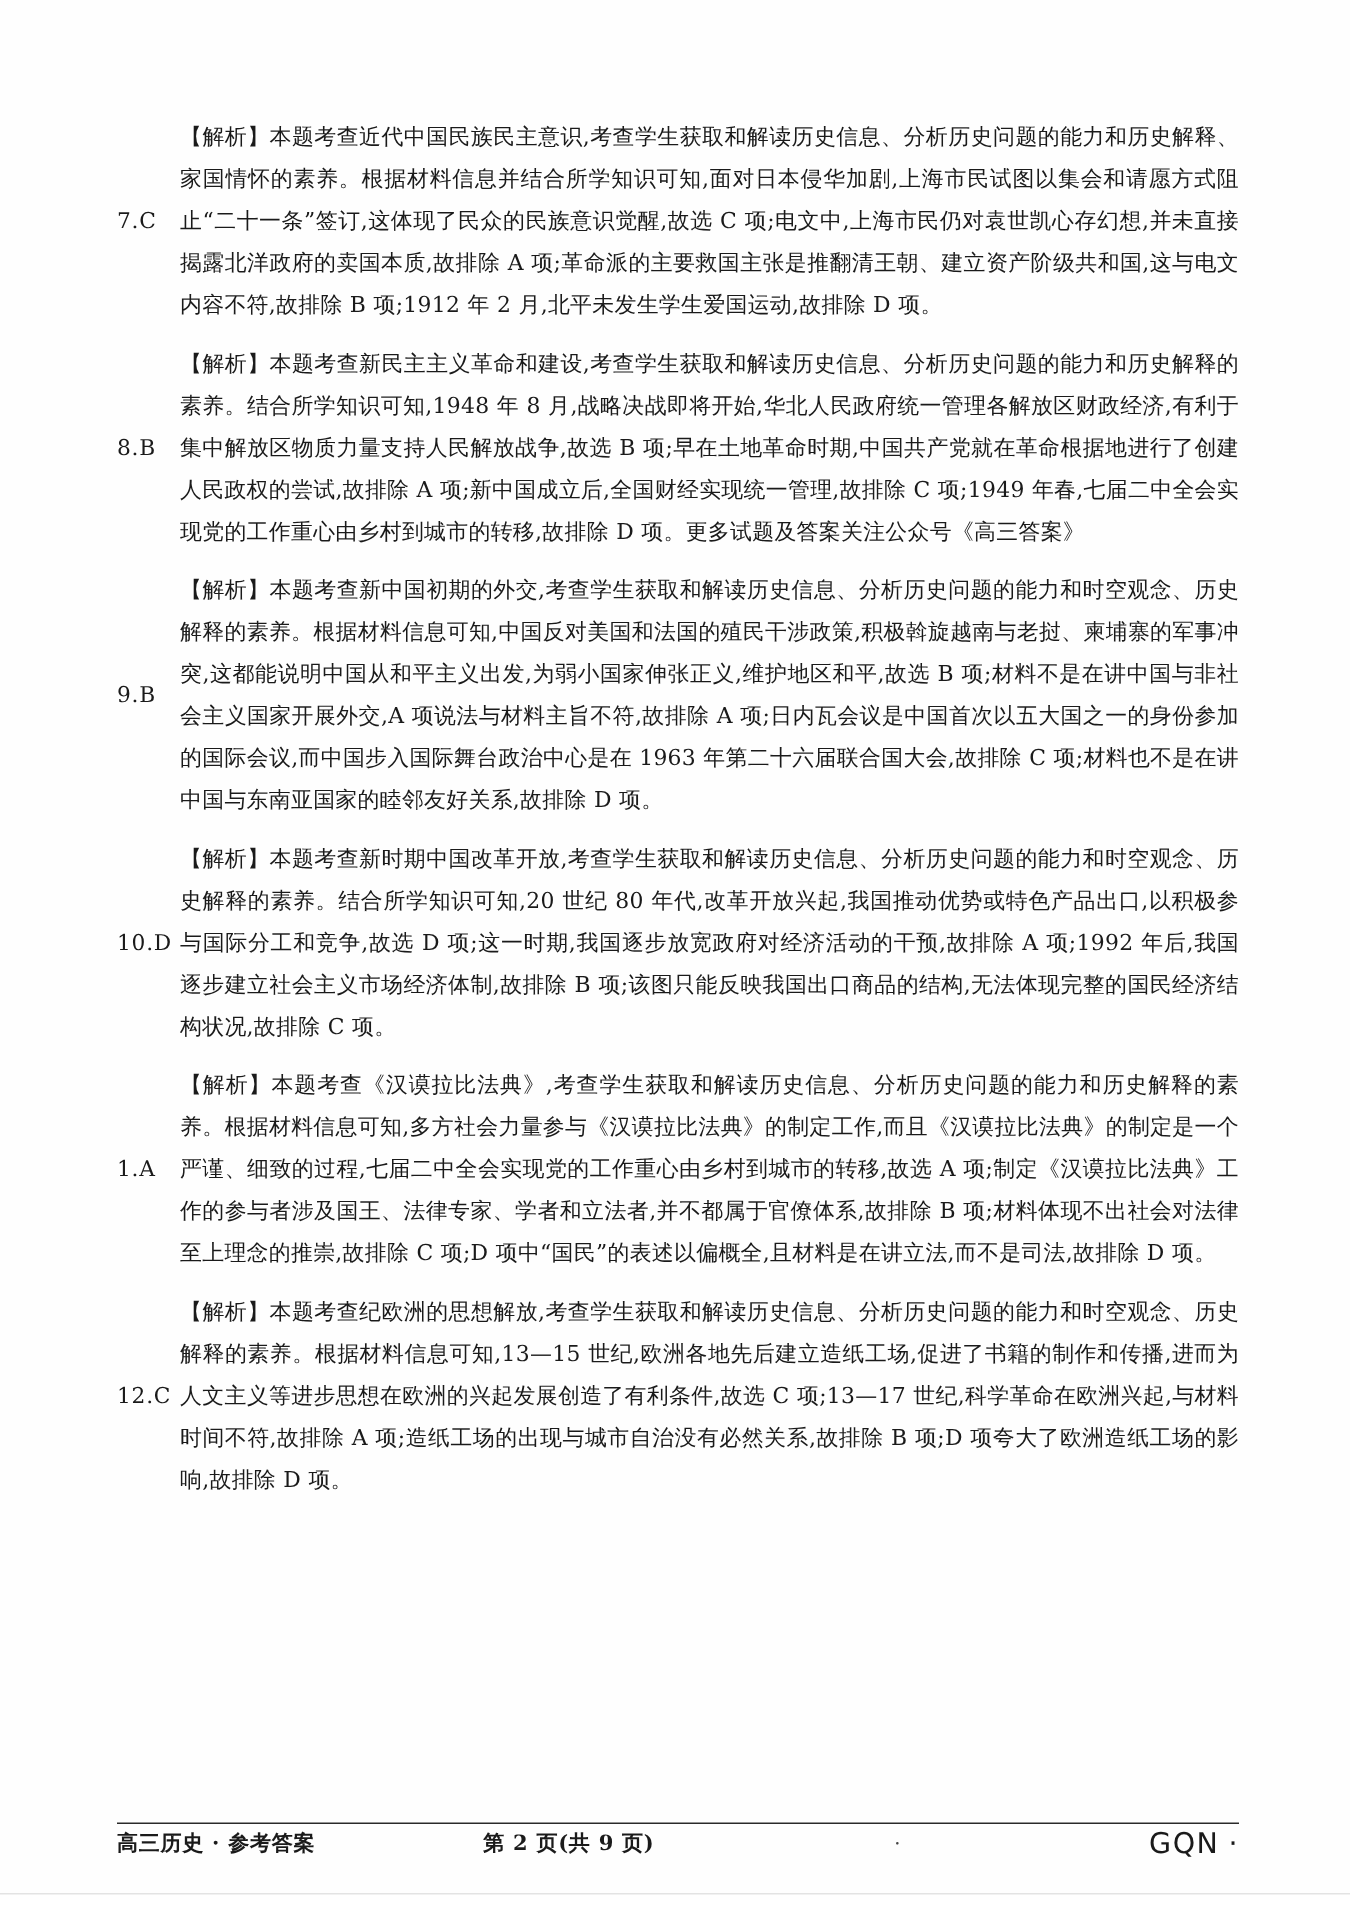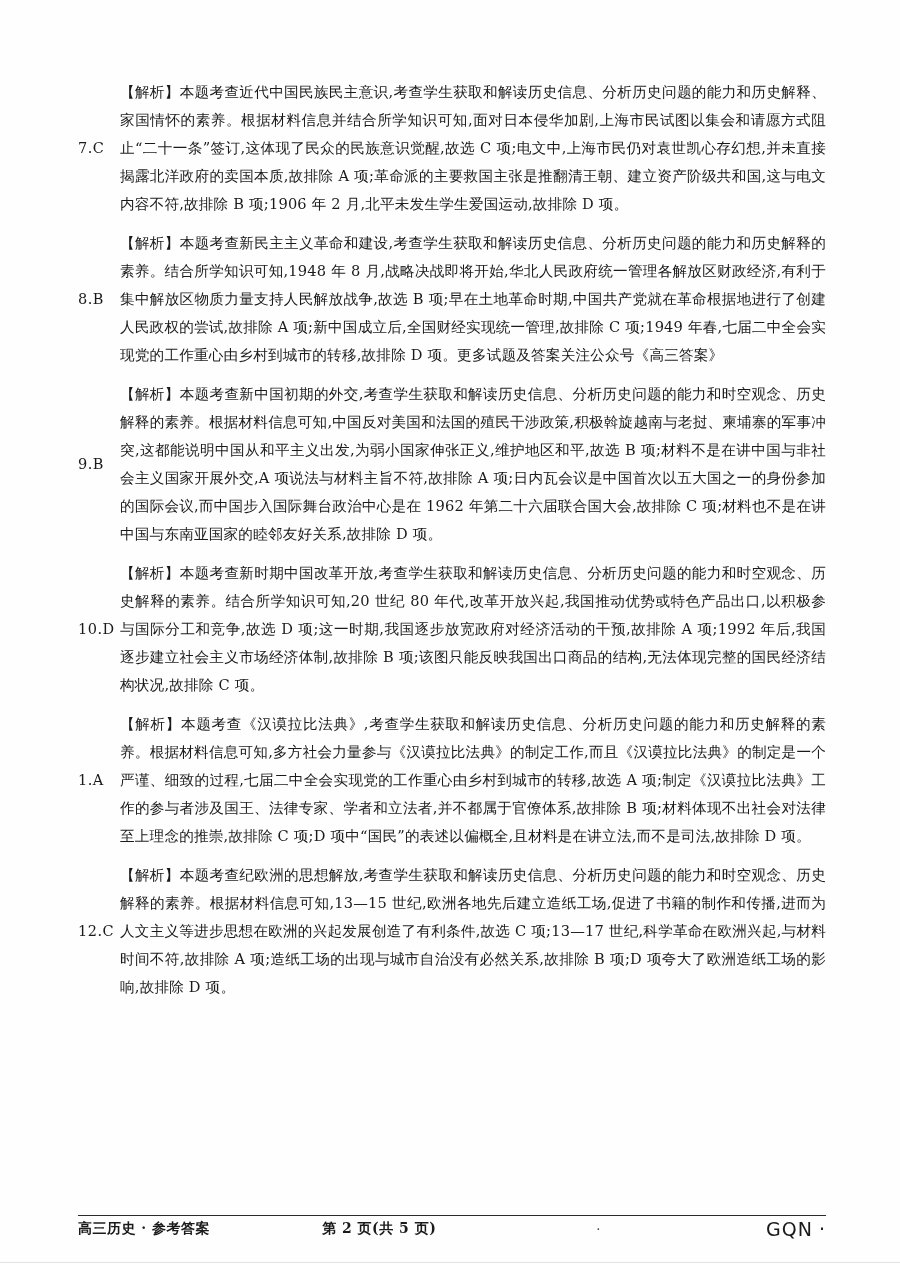--- a/index.html
+++ b/index.html
@@ -108,31 +108,31 @@
 </style>
 </head>
 <body>
 
 <div class="page">
 
   <div class="content">
 
     <div class="item">
       <div class="item-num">7.C</div>
-      <div class="item-body"><span class="bold">【解析】</span><span class="bold">本题考查近代中国民族民主意识,考查学生获取和解读历史信息、分析历史问题的能力和历史解释、家国情怀的素养。</span><span>根据材料信息并结合所学知识可知,面对日本侵华加剧,上海市民试图以集会和请愿方式阻止“二十一条”签订,这体现了民众的民族意识觉醒,故选 C 项;电文中,上海市民仍对袁世凯心存幻想,并未直接揭露北洋政府的卖国本质,故排除 A 项;革命派的主要救国主张是推翻清王朝、建立资产阶级共和国,这与电文内容不符,故排除 B 项;1906 年 2 月,北平未发生学生爱国运动,故排除 D 项。</span></div>
+      <div class="item-body"><span class="bold">【解析】</span><span class="bold">本题考查近代中国民族民主意识,考查学生获取和解读历史信息、分析历史问题的能力和历史解释、家国情怀的素养。</span><span>根据材料信息并结合所学知识可知,面对日本侵华加剧,上海市民试图以集会和请愿方式阻止“二十一条”签订,这体现了民众的民族意识觉醒,故选 C 项;电文中,上海市民仍对袁世凯心存幻想,并未直接揭露北洋政府的卖国本质,故排除 A 项;革命派的主要救国主张是推翻清王朝、建立资产阶级共和国,这与电文内容不符,故排除 B 项;1912 年 2 月,北平未发生学生爱国运动,故排除 D 项。</span></div>
     </div>
 
     <div class="item">
       <div class="item-num">8.B</div>
       <div class="item-body"><span class="bold">【解析】</span><span class="bold">本题考查新民主主义革命和建设,考查学生获取和解读历史信息、分析历史问题的能力和历史解释的素养。</span><span>结合所学知识可知,1948 年 8 月,战略决战即将开始,华北人民政府统一管理各解放区财政经济,有利于集中解放区物质力量支持人民解放战争,故选 B 项;早在土地革命时期,中国共产党就在革命根据地进行了创建人民政权的尝试,故排除 A 项;新中国成立后,全国财经实现统一管理,故排除 C 项;1949 年春,七届二中全会实现党的工作重心由乡村到城市的转移,故排除 D 项。更多试题及答案关注公众号《高三答案》</span></div>
     </div>
 
     <div class="item">
       <div class="item-num">9.B</div>
-      <div class="item-body"><span class="bold">【解析】</span><span class="bold">本题考查新中国初期的外交,考查学生获取和解读历史信息、分析历史问题的能力和时空观念、历史解释的素养。</span><span>根据材料信息可知,中国反对美国和法国的殖民干涉政策,积极斡旋越南与老挝、柬埔寨的军事冲突,这都能说明中国从和平主义出发,为弱小国家伸张正义,维护地区和平,故选 B 项;材料不是在讲中国与非社会主义国家开展外交,A 项说法与材料主旨不符,故排除 A 项;日内瓦会议是中国首次以五大国之一的身份参加的国际会议,而中国步入国际舞台政治中心是在 1962 年第二十六届联合国大会,故排除 C 项;材料也不是在讲中国与东南亚国家的睦邻友好关系,故排除 D 项。</span></div>
+      <div class="item-body"><span class="bold">【解析】</span><span class="bold">本题考查新中国初期的外交,考查学生获取和解读历史信息、分析历史问题的能力和时空观念、历史解释的素养。</span><span>根据材料信息可知,中国反对美国和法国的殖民干涉政策,积极斡旋越南与老挝、柬埔寨的军事冲突,这都能说明中国从和平主义出发,为弱小国家伸张正义,维护地区和平,故选 B 项;材料不是在讲中国与非社会主义国家开展外交,A 项说法与材料主旨不符,故排除 A 项;日内瓦会议是中国首次以五大国之一的身份参加的国际会议,而中国步入国际舞台政治中心是在 1963 年第二十六届联合国大会,故排除 C 项;材料也不是在讲中国与东南亚国家的睦邻友好关系,故排除 D 项。</span></div>
     </div>
 
     <div class="item">
       <div class="item-num">10.D</div>
       <div class="item-body"><span class="bold">【解析】</span><span class="bold">本题考查新时期中国改革开放,考查学生获取和解读历史信息、分析历史问题的能力和时空观念、历史解释的素养。</span><span>结合所学知识可知,20 世纪 80 年代,改革开放兴起,我国推动优势或特色产品出口,以积极参与国际分工和竞争,故选 D 项;这一时期,我国逐步放宽政府对经济活动的干预,故排除 A 项;1992 年后,我国逐步建立社会主义市场经济体制,故排除 B 项;该图只能反映我国出口商品的结构,无法体现完整的国民经济结构状况,故排除 C 项。</span></div>
     </div>
 
     <div class="item">
       <div class="item-num">1.A</div>
       <div class="item-body"><span class="bold">【解析】</span><span class="bold">本题考查《汉谟拉比法典》,考查学生获取和解读历史信息、分析历史问题的能力和历史解释的素养。</span><span>根据材料信息可知,多方社会力量参与《汉谟拉比法典》的制定工作,而且《汉谟拉比法典》的制定是一个严谨、细致的过程,七届二中全会实现党的工作重心由乡村到城市的转移,故选 A 项;制定《汉谟拉比法典》工作的参与者涉及国王、法律专家、学者和立法者,并不都属于官僚体系,故排除 B 项;材料体现不出社会对法律至上理念的推崇,故排除 C 项;D 项中“国民”的表述以偏概全,且材料是在讲立法,而不是司法,故排除 D 项。</span></div>
@@ -142,21 +142,21 @@
       <div class="item-num">12.C</div>
       <div class="item-body"><span class="bold">【解析】</span><span class="bold">本题考查纪欧洲的思想解放,考查学生获取和解读历史信息、分析历史问题的能力和时空观念、历史解释的素养。</span><span>根据材料信息可知,13—15 世纪,欧洲各地先后建立造纸工场,促进了书籍的制作和传播,进而为人文主义等进步思想在欧洲的兴起发展创造了有利条件,故选 C 项;13—17 世纪,科学革命在欧洲兴起,与材料时间不符,故排除 A 项;造纸工场的出现与城市自治没有必然关系,故排除 B 项;D 项夸大了欧洲造纸工场的影响,故排除 D 项。</span></div>
     </div>
 
   </div>
 
   <div class="footer">
     <div class="footer-rule"></div>
     <div class="footer-inner">
       <span class="footer-left">高三历史 · 参考答案</span>
-      <span class="footer-center">第 2 页(共 5 页)</span>
+      <span class="footer-center">第 2 页(共 9 页)</span>
       <span class="footer-dot">·</span>
       <span class="footer-right">GQN</span>
       <span class="footer-right" style="margin-left:6px">·</span>
     </div>
   </div>
 
   <div class="bottom-edge"></div>
 
 </div>
 

